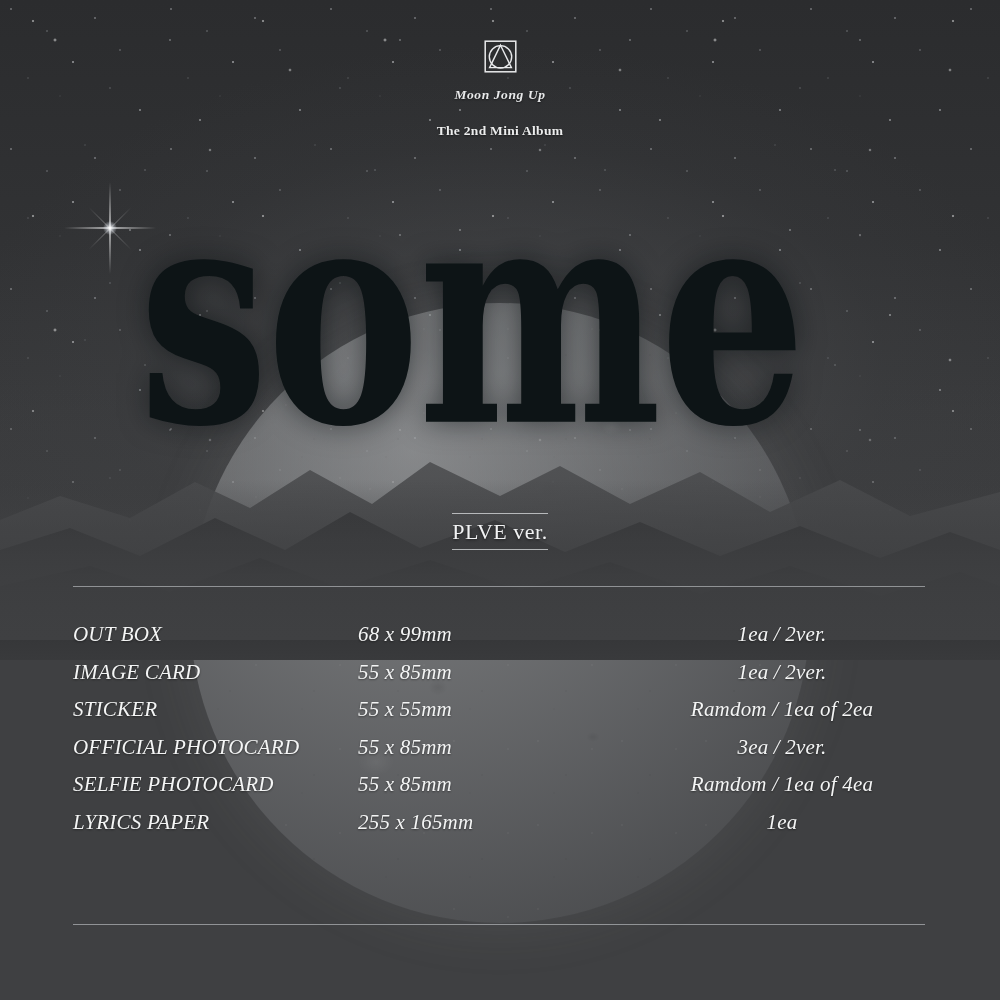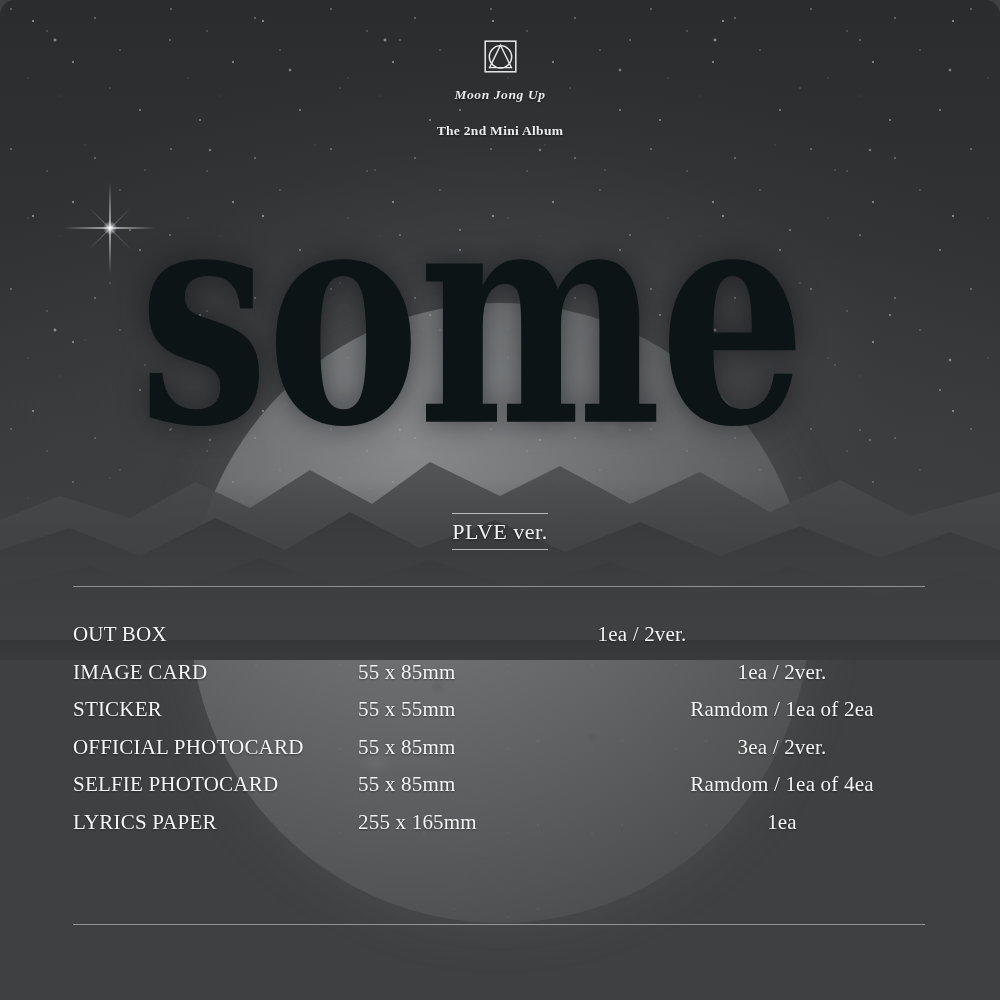--- a/index.html
+++ b/index.html
@@ -8,21 +8,20 @@
     background:#3f4042;
     font-family:"Liberation Serif", serif;
     overflow:hidden;
   }
 
   #poster {
     position:relative;
     width:1000px; height:1000px;
     background:#3f4042;
     overflow:hidden;
-    border-radius:15px;
   }
 
   
   .sky {
     position:absolute; left:0; top:0; width:1000px; height:600px;
     background:
       radial-gradient(ellipse 700px 420px at 50% 62%, rgba(120,122,125,.30) 0%, rgba(70,72,75,.12) 55%, rgba(0,0,0,0) 78%),
       linear-gradient(180deg,#2b2c2e 0%, #313234 40%, #3a3b3d 72%, #3f4042 100%);
   }
   .stars {
@@ -176,21 +175,21 @@
 
   
   .divider {
     position:absolute; left:73px; width:852px; height:1px;
     background:rgba(196,199,202,.62);
   }
   .divider.top { top:586px; }
   .divider.bottom { top:924px; }
 
   .spec {
-    position:absolute; left:73px; top:622px; width:853px;
+    position:absolute; left:73px; top:622px; width:853px;font-style:italic;
   }
   .spec-row {
     display:flex; align-items:baseline;
     height:37.5px;
   }
   .spec-name {
     width:285px; flex:0 0 285px;
     font-size:21px; letter-spacing:.2px;
     color:#f4f5f5;
     text-shadow:0 1px 2px rgba(0,0,0,.45);
@@ -277,20 +276,21 @@
     <div class="ver-text">PLVE ver.</div>
     <div class="rule"></div>
   </div>
 
   <div class="divider top"></div>
   <div class="divider bottom"></div>
 
   <div class="spec" id="spec-table">
       <div class="spec-row">
         <div class="spec-name">OUT BOX</div>
+        <div class="spec-size">68 x 99mm</div>
         <div class="spec-qty">1ea / 2ver.</div>
       </div>
       <div class="spec-row">
         <div class="spec-name">IMAGE CARD</div>
         <div class="spec-size">55 x 85mm</div>
         <div class="spec-qty">1ea / 2ver.</div>
       </div>
       <div class="spec-row">
         <div class="spec-name">STICKER</div>
         <div class="spec-size">55 x 55mm</div>

